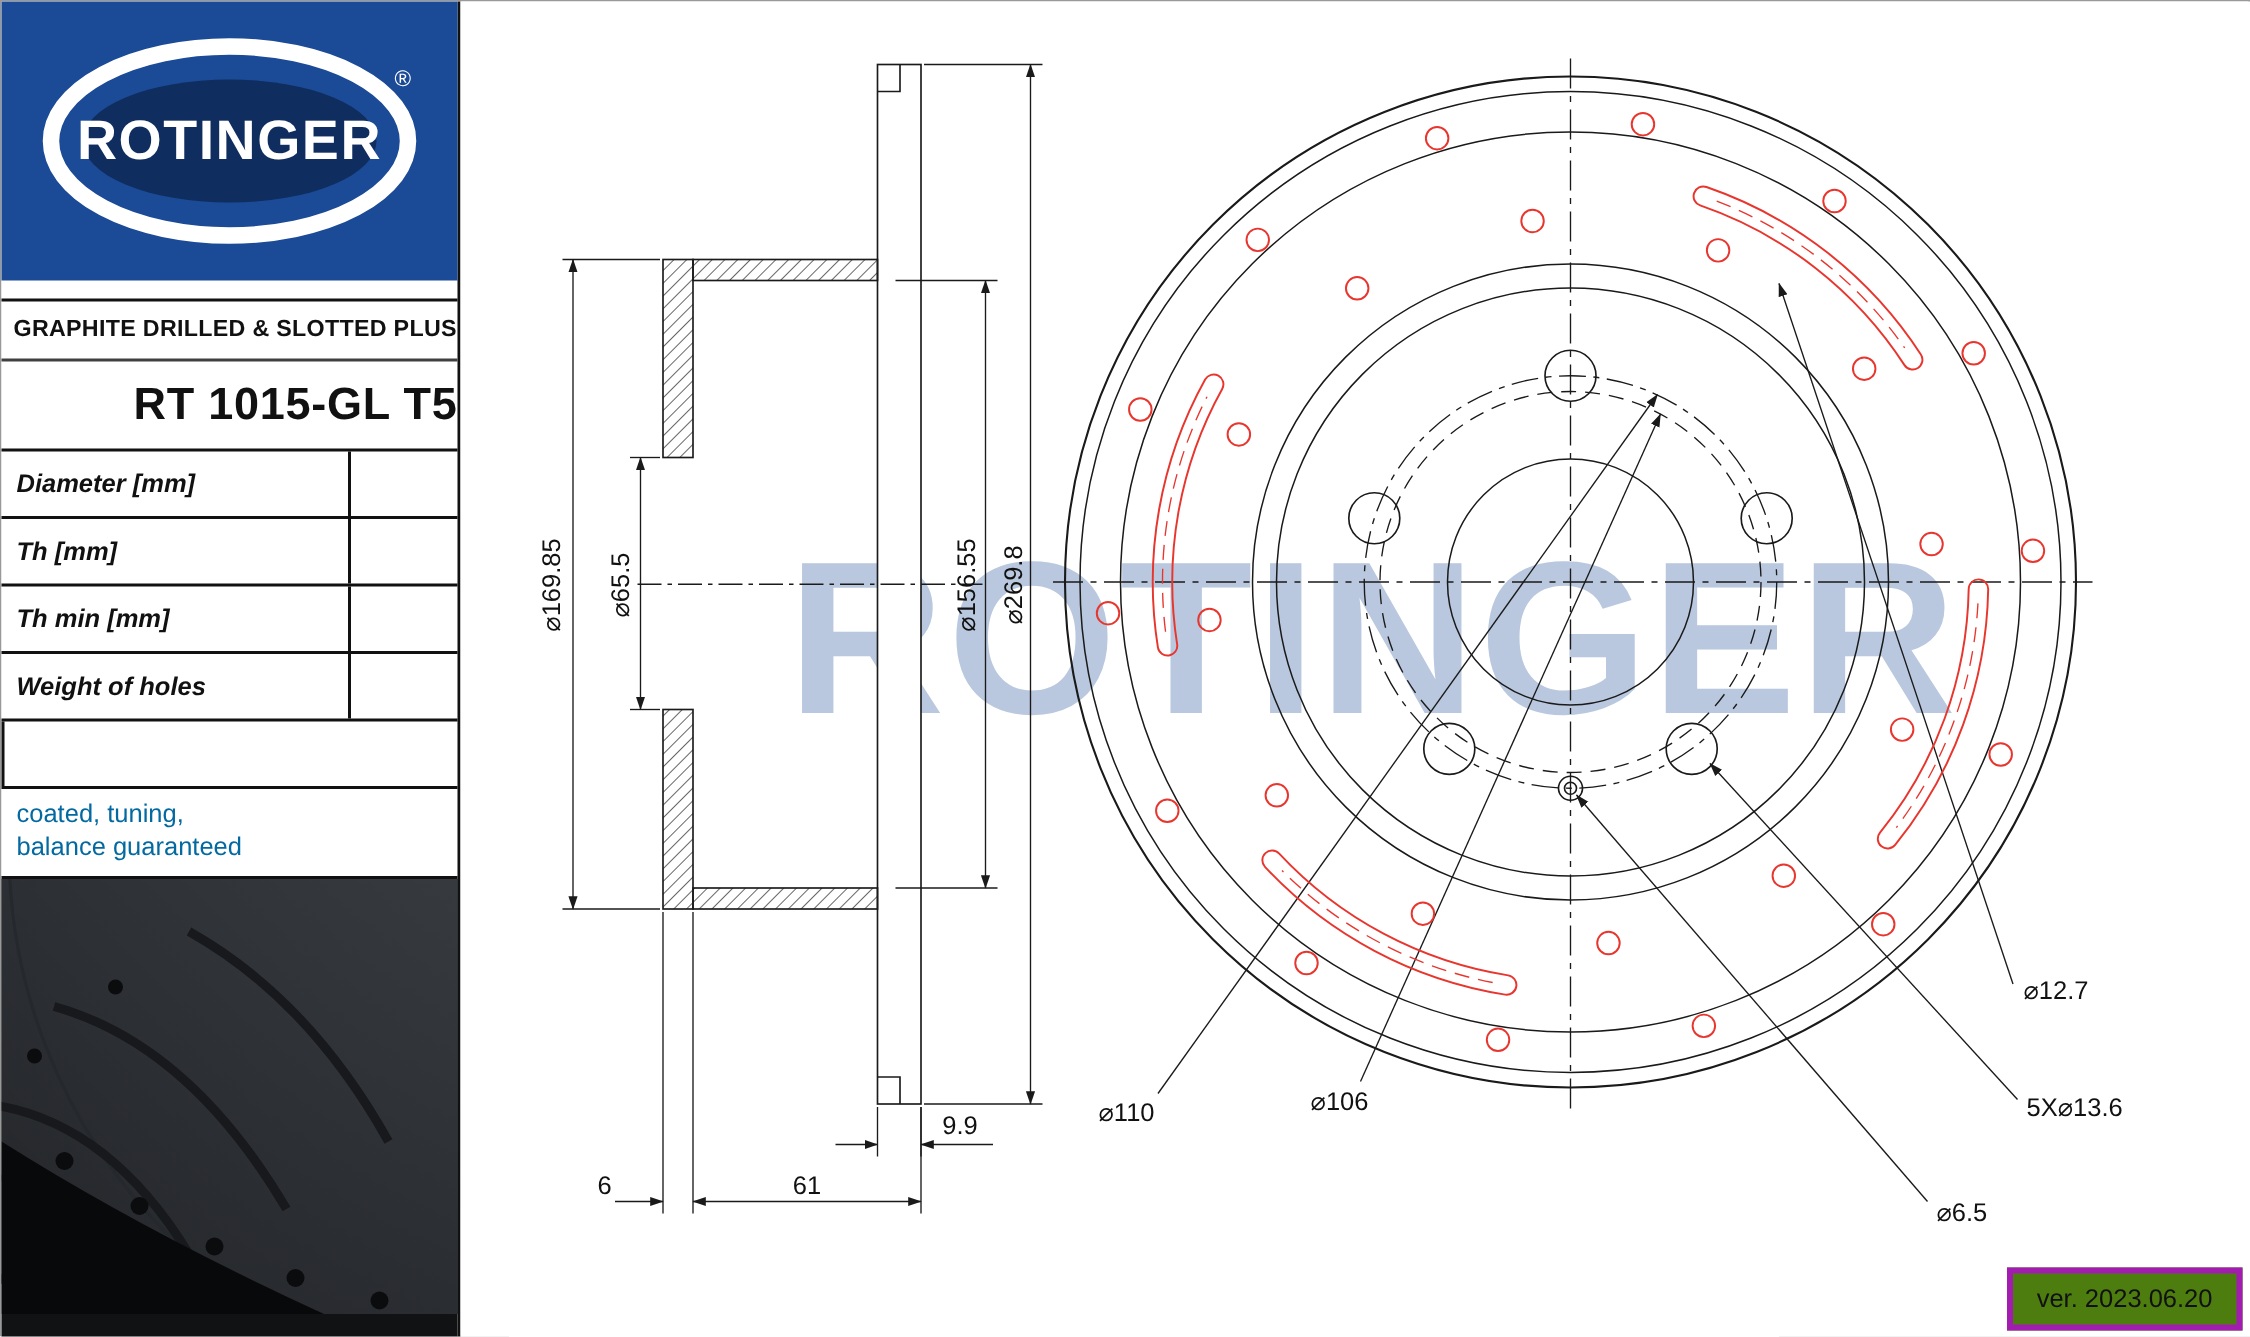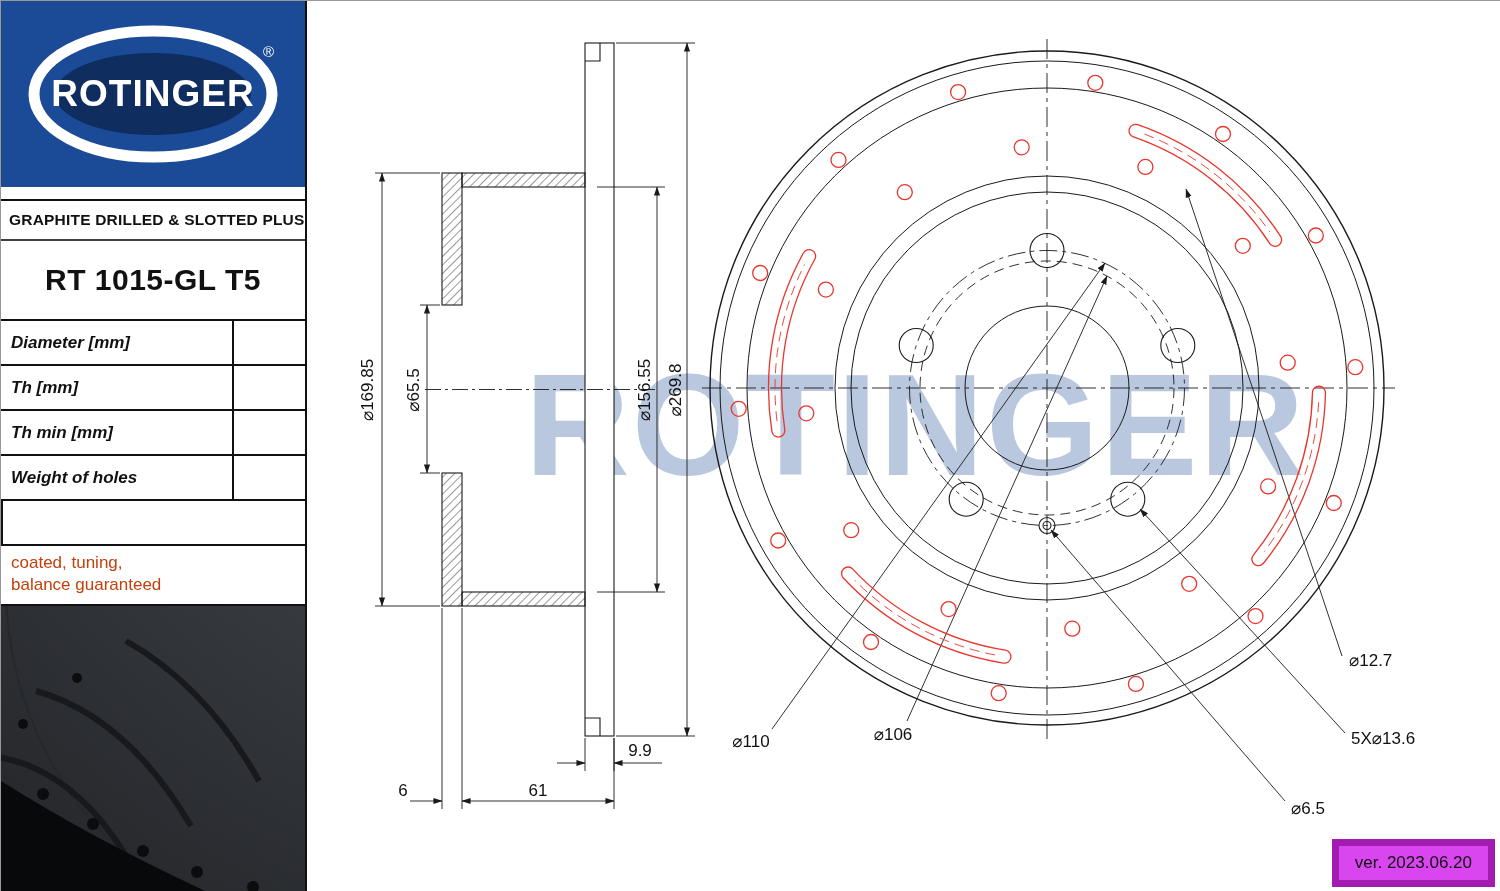--- a/index.html
+++ b/index.html
@@ -6,32 +6,32 @@
   html,body { width:1500px; height:891px; }
   body { font-family:"Liberation Sans", sans-serif; background:#fff; position:relative; overflow:hidden; }
   .page { position:absolute; inset:0; border:1px solid #999; background:#fff; }
 
   
   .sidebar { position:absolute; left:0; top:0; width:306px; height:891px; border-right:2px solid #111; background:#fff; display:flex; flex-direction:column; }
   .brand { height:186px; background:#1b4a96; display:flex; align-items:center; justify-content:center; }
   .logo-wrap { position:relative; width:256px; height:146px; }
   .logo-wrap svg { position:absolute; inset:0; }
   .product-line { margin-top:12px; border-top:2px solid #111; border-bottom:2px solid #404040; height:42px; display:flex; align-items:center; padding-left:8px; font-size:15.5px; font-weight:700; letter-spacing:0.2px; color:#111; }
-  .model { height:80px; display:flex; align-items:center; justify-content:center; font-size:30px; font-weight:700; border-bottom:2px solid #111; color:#111; letter-spacing:0.5px; }
+  .model { height:60px; display:flex; align-items:center; justify-content:flex-end; font-size:30px; font-weight:700; border-bottom:2px solid #111; color:#111; letter-spacing:0.5px; }
   .spec-row { height:45px; display:flex; border-bottom:2px solid #111; font-size:17px; font-weight:700; color:#111; }
   .spec-label { flex:1; display:flex; align-items:center; padding-left:10px;font-style:italic; }
   .spec-value { width:73px; border-left:2px solid #111; display:flex; align-items:center; justify-content:center; }
-  .note { padding:6px 10px 8px 10px; font-size:17px; line-height:1.3; border-bottom:2px solid #111; color:#c2410c; }
+  .note { padding:6px 10px 8px 10px; font-size:17px; line-height:1.3; border-bottom:2px solid #111; color:#0369a1; }
   .photo { flex:1; overflow:hidden; background:#101214; }
 
   
   .main { position:absolute; left:306px; top:0; width:1194px; height:891px; background:#fff; }
   .watermark { position:absolute; left:218px; top:352px; font-size:145px; font-weight:700; letter-spacing:2px; color:#b9c8de; line-height:1; white-space:nowrap; user-select:none; }
   .drawing { position:absolute; inset:0; }
-  .version-box { position:absolute; right:4px; bottom:3px; border:7px solid #a21caf; background:#d946ef; padding:7px 16px; font-size:17px; color:#111; }
+  .version-box { position:absolute; right:4px; bottom:3px; border:4px solid #a21caf; background:#4d7c0f; padding:7px 16px; font-size:17px; color:#111; }
 </style>
 </head>
 <body>
 
 <div class="page">
 
   <aside class="sidebar">
     <div class="brand">
       <div class="logo-wrap">
         <svg viewBox="0 0 256 146" width="256" height="146">

